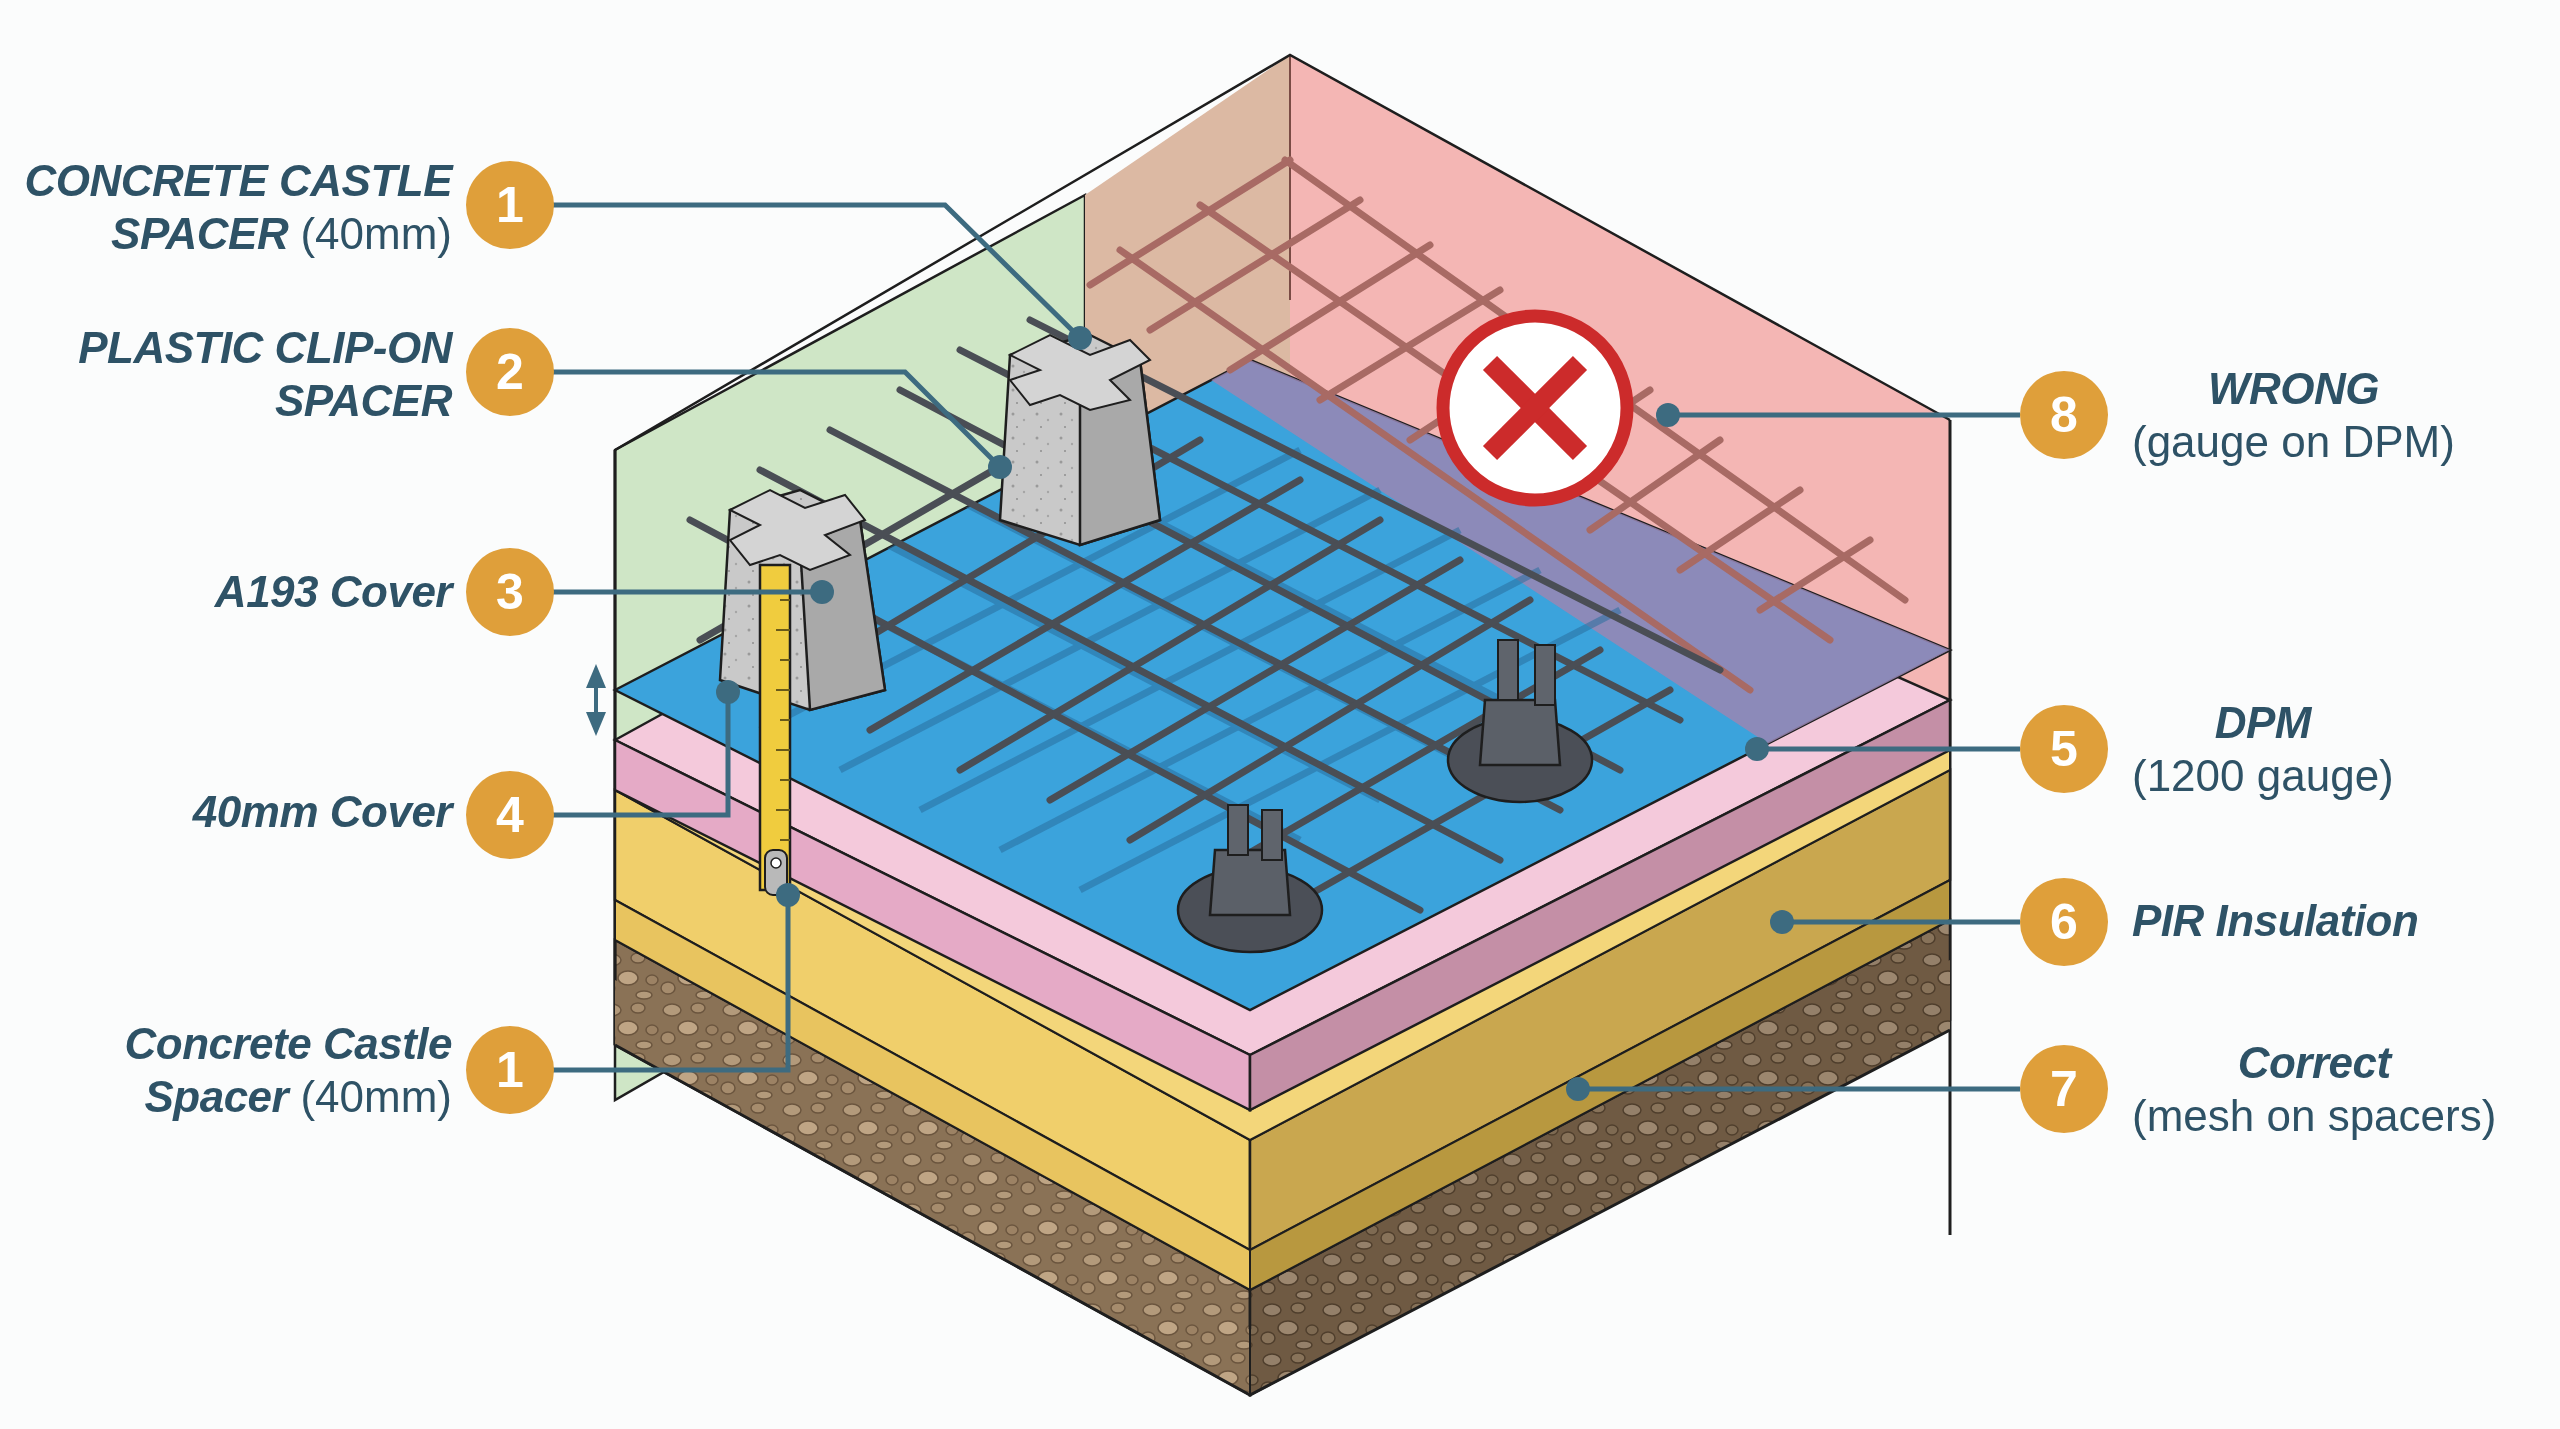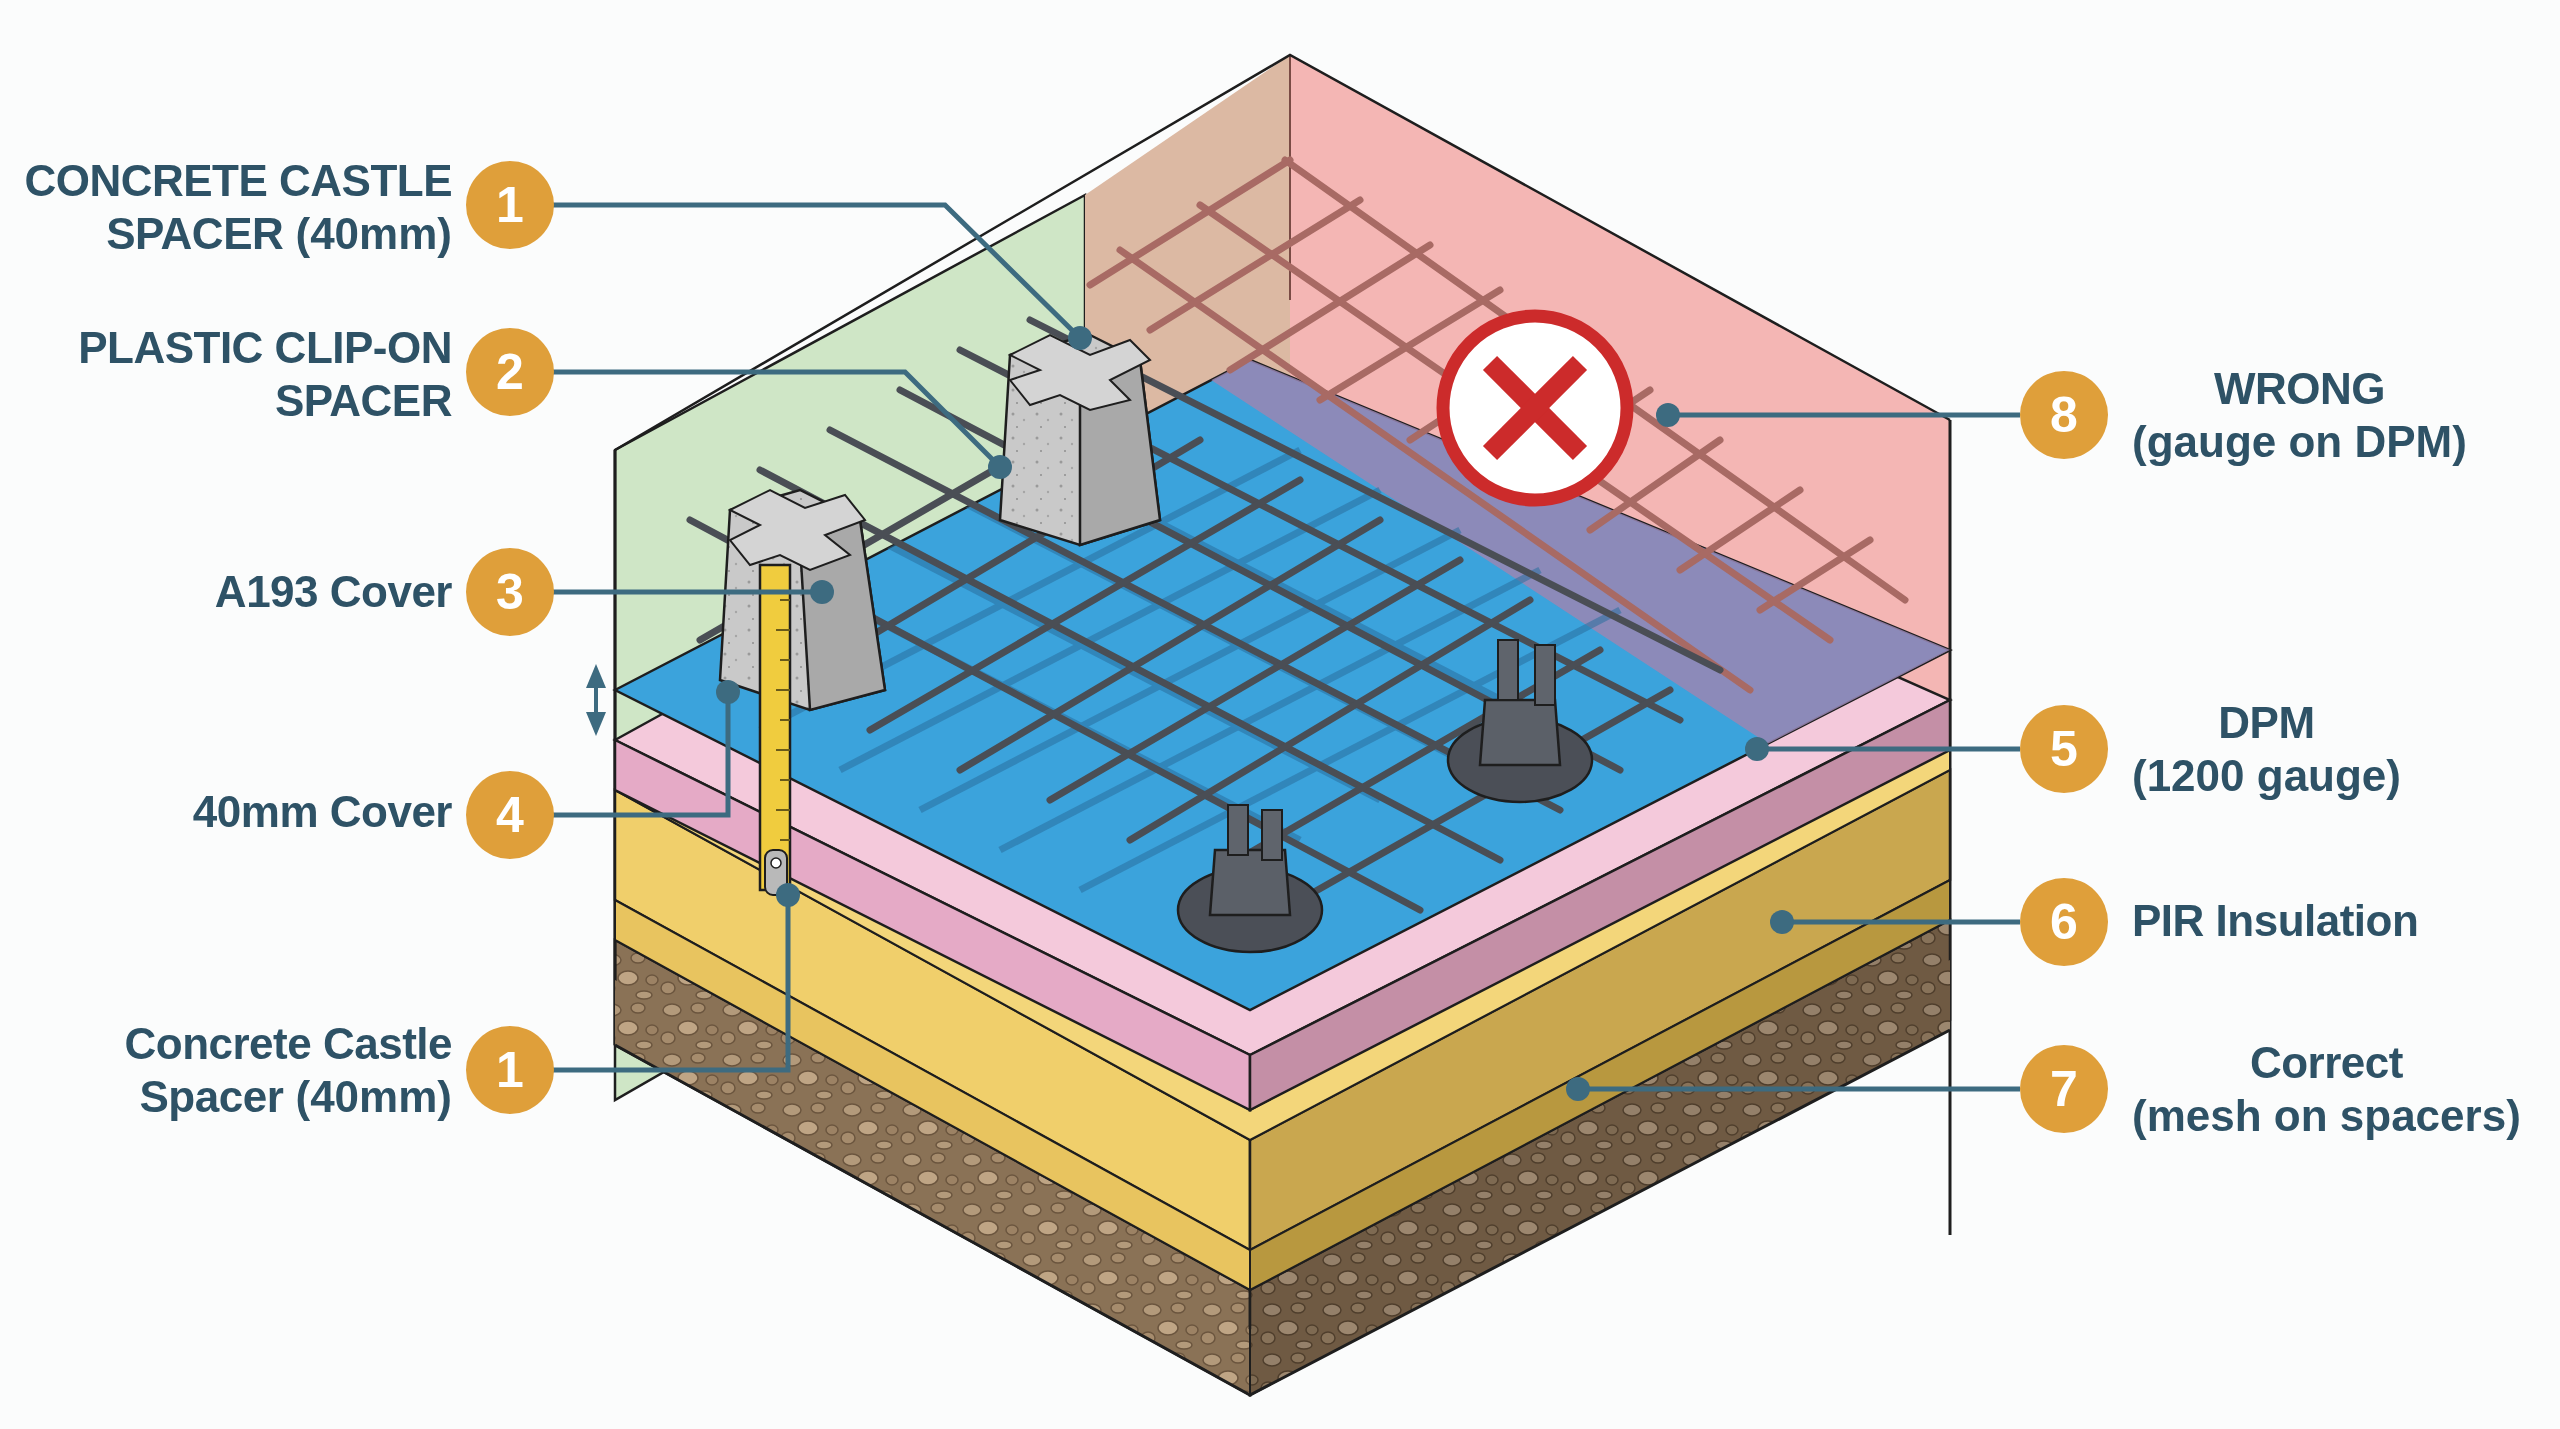--- a/index.html
+++ b/index.html
@@ -7,22 +7,22 @@
     width:2560px; height:1429px; overflow:hidden;
     background:#fbfcfc;
     font-family:"Liberation Sans", "DejaVu Sans", sans-serif;
     position:relative;
   }
   #stage { position:absolute; left:0; top:0; width:2560px; height:1429px; }
   .label {
     position:absolute; color:#2e5266; line-height:1.2;
     font-family:"Liberation Sans", sans-serif;
   }
-  .label .b { font-weight:700; letter-spacing:-0.5px; }
-  .label .n { font-weight:700; }
+  .label .b { font-weight:700; letter-spacing:-0.5px;font-style:italic; }
+  .label .n { font-weight:400; }
   .label.left { text-align:right; }
   .label.right { text-align:center; }
   .fs { font-size:44px; }
   .badge {
     position:absolute; width:88px; height:88px; border-radius:50%;
     background:#df9f3a; color:#ffffff; font-weight:700; font-size:50px;
     display:flex; align-items:center; justify-content:center;
     font-family:"Liberation Sans", sans-serif;
   }
 </style>

